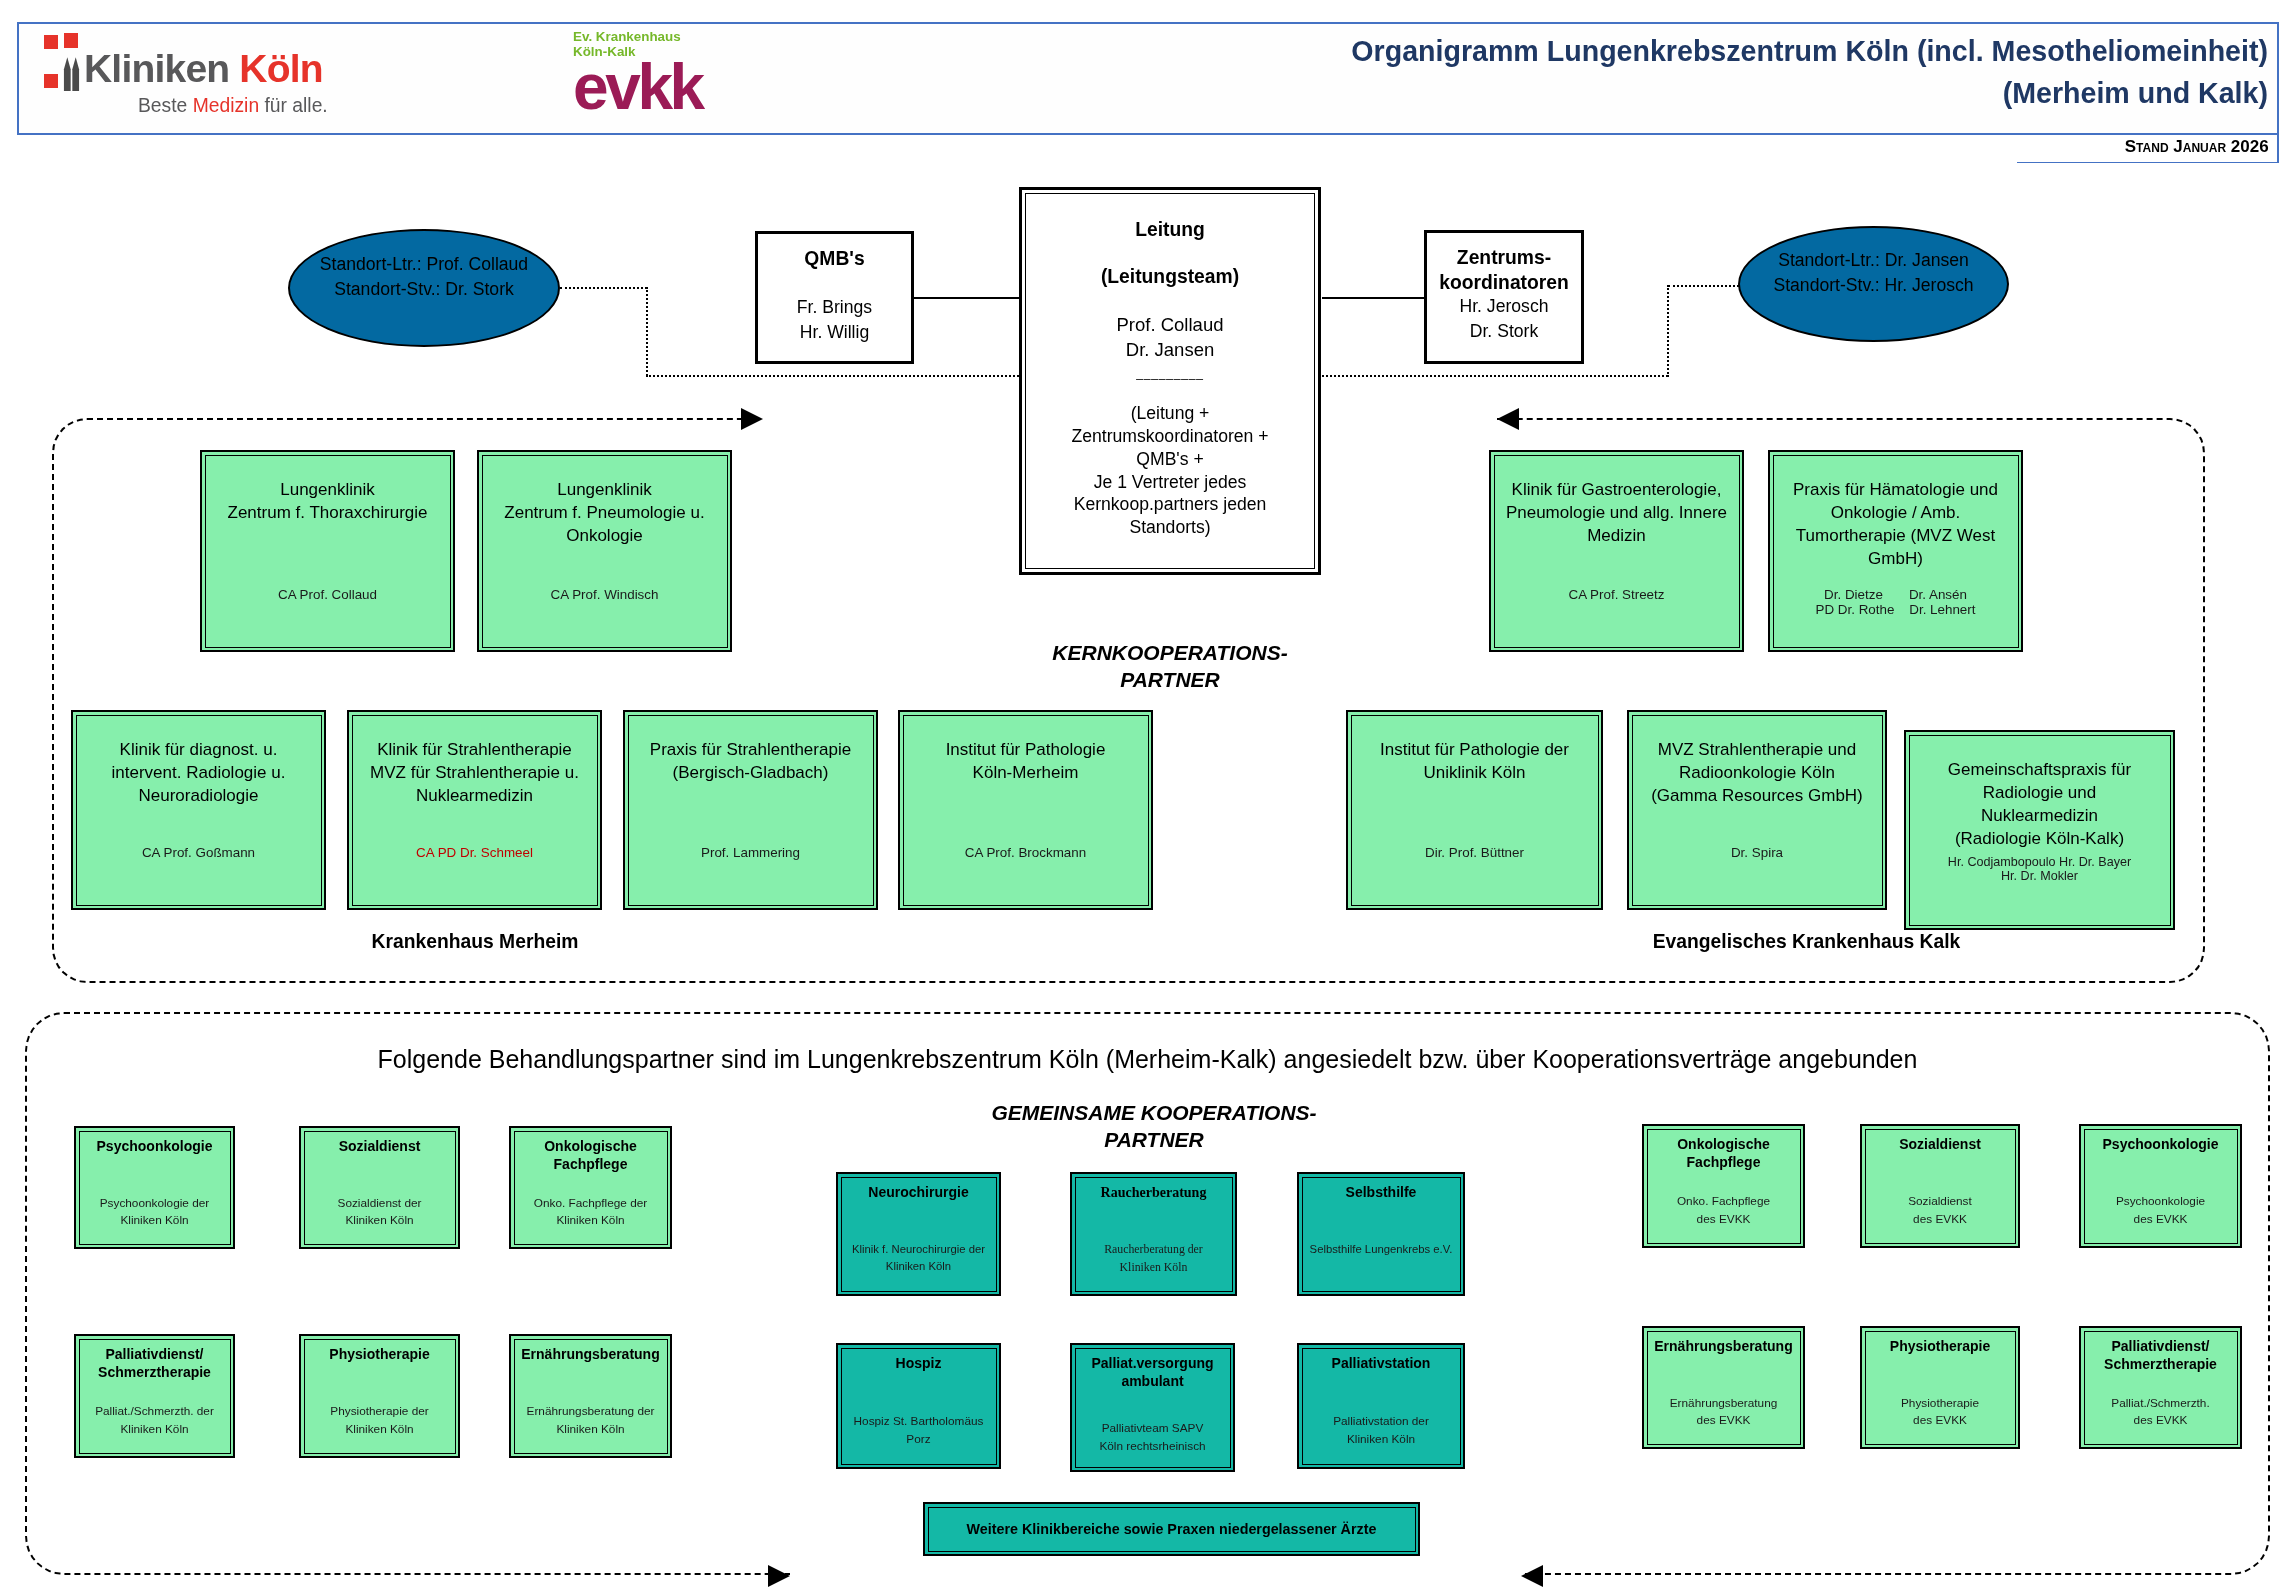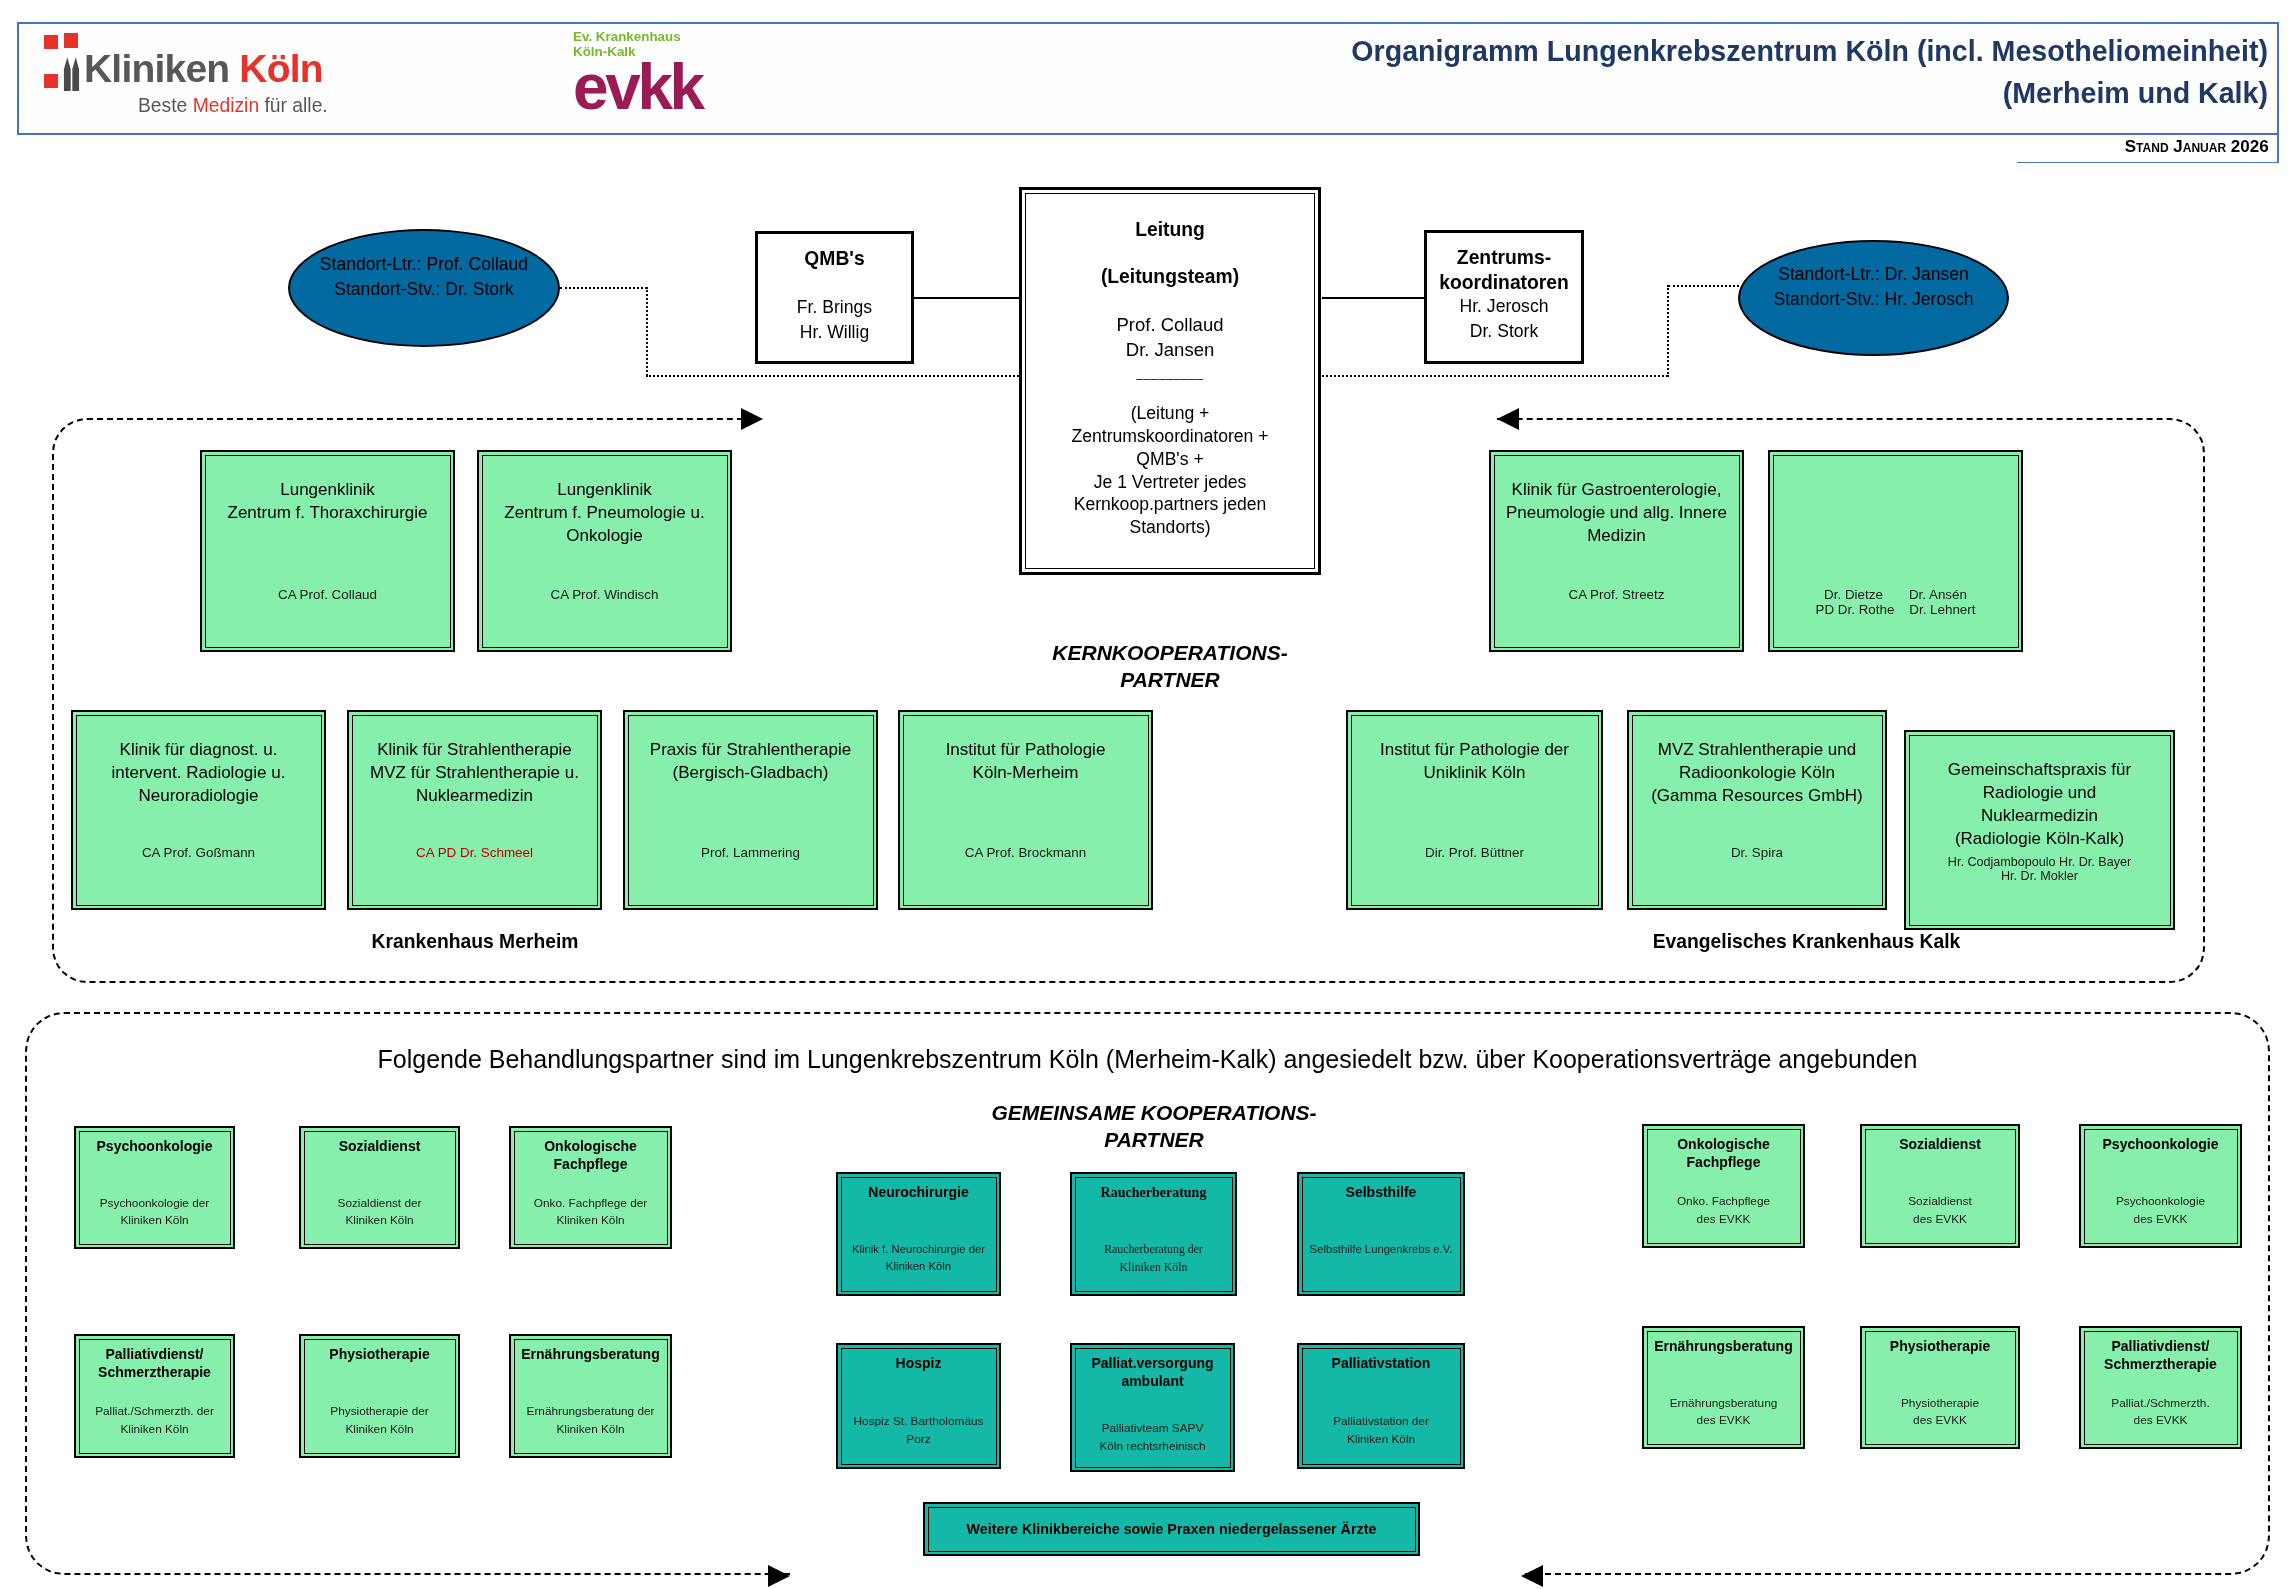--- a/index.html
+++ b/index.html
@@ -115,21 +115,21 @@
   <div class="abs dot-v" style="left:646px;top:287px;height:89px;"></div>
   <div class="abs dot-h" style="left:646px;top:375px;width:373px;"></div>
   <div class="abs dot-h" style="left:1668px;top:285px;width:71px;"></div>
   <div class="abs dot-v" style="left:1667px;top:285px;height:92px;"></div>
   <div class="abs dot-h" style="left:1322px;top:375px;width:346px;"></div>
 
   <div class="abs ellipse" style="left:288px;top:229px;width:272px;height:118px;">
     <div class="pre">Standort-Ltr.: Prof. Collaud
 Standort-Stv.: Dr. Stork</div>
   </div>
-  <div class="abs ellipse" style="left:1738px;top:240px;width:271px;height:116px;">
+  <div class="abs ellipse" style="left:1738px;top:226px;width:271px;height:116px;">
     <div class="pre">Standort-Ltr.: Dr. Jansen
 Standort-Stv.: Hr. Jerosch</div>
   </div>
 
   <div class="abs sbox" style="left:755px;top:231px;width:159px;height:133px;">
     <div class="ltxt top-title">QMB's</div>
     <div class="ltxt top-names pre">Fr. Brings
 Hr. Willig</div>
   </div>
 
@@ -192,20 +192,24 @@
   </div>
   <div class="abs grouplabel" style="left:286px;top:931px;width:378px;">Krankenhaus Merheim</div>
 
   <div class="abs dbox" style="left:1489px;top:450px;width:255px;height:202px;">
     <div class="ktitle pre">Klinik für Gastroenterologie,
 Pneumologie und allg. Innere
 Medizin</div>
     <div class="kperson pre">CA Prof. Streetz</div>
   </div>
   <div class="abs dbox" style="left:1768px;top:450px;width:255px;height:202px;">
+    <div class="ktitle pre">Praxis für Hämatologie und
+Onkologie / Amb.
+Tumortherapie (MVZ West
+GmbH)</div>
     <div class="kperson prew" style="top:68%;">Dr. Dietze       Dr. Ansén
 PD Dr. Rothe    Dr. Lehnert</div>
   </div>
   <div class="abs dbox" style="left:1346px;top:710px;width:257px;height:200px;">
     <div class="ktitle pre">Institut für Pathologie der
 Uniklinik Köln</div>
     <div class="kperson pre">Dir. Prof. Büttner</div>
   </div>
   <div class="abs dbox" style="left:1627px;top:710px;width:260px;height:200px;">
     <div class="ktitle pre">MVZ Strahlentherapie und

